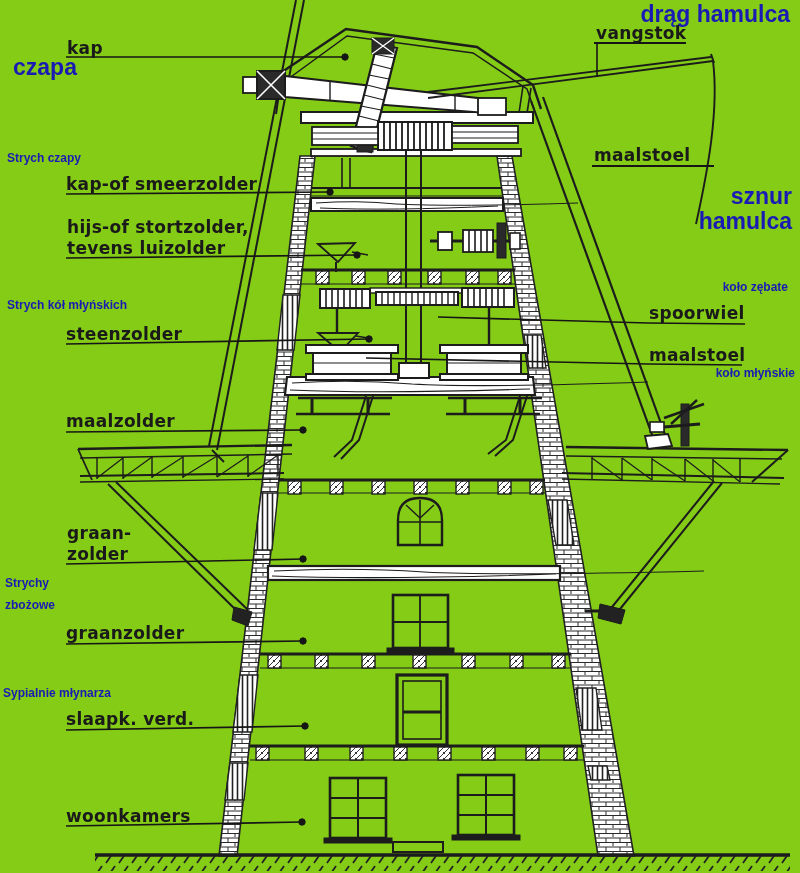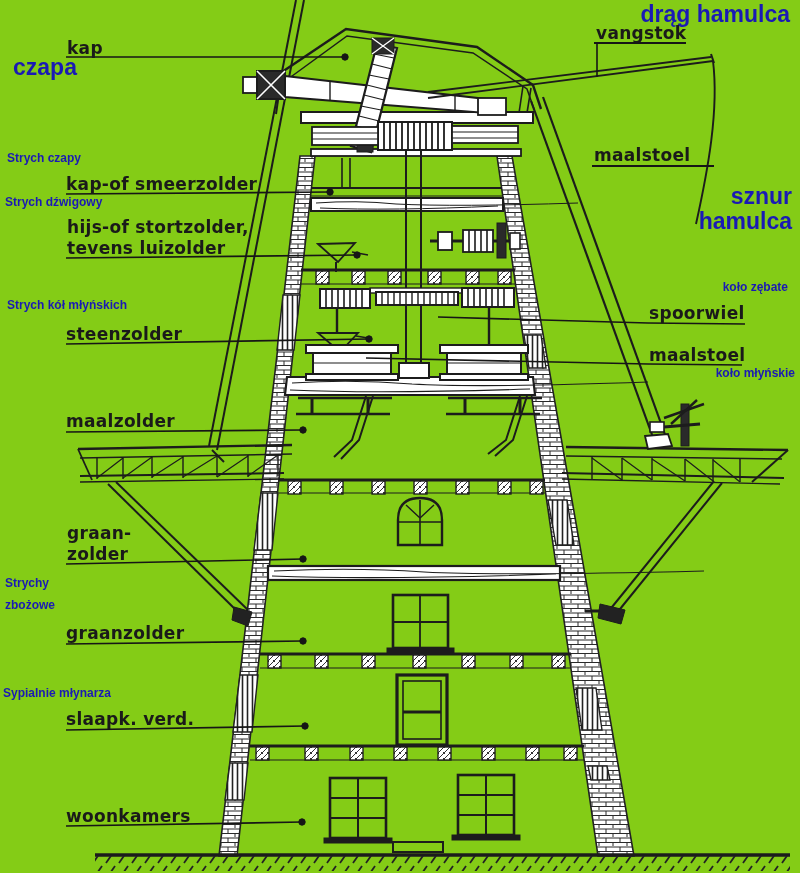--- a/index.html
+++ b/index.html
@@ -334,21 +334,20 @@
 
 <div class="lbl pl pl-lg" style="top:2px;right:10px;">drąg hamulca</div>
 <div class="lbl nl" style="top:25px;left:596px;">vangstok</div>
 <div class="lbl nl" style="top:40px;left:67px;">kap</div>
 <div class="lbl pl pl-lg" style="top:55px;left:13px;">czapa</div>
 <div class="lbl nl" style="top:147px;left:594px;">maalstoel</div>
 <div class="lbl pl" style="top:152px;left:7px;">Strych czapy</div>
 <div class="lbl nl" style="top:176px;left:66px;">kap-of smeerzolder</div>
 <div class="lbl pl pl-lg right" style="top:184px;right:8px;">sznur</div>
 <div class="lbl pl pl-lg right" style="top:209px;right:8px;">hamulca</div>
-<div class="lbl pl" style="top:196px;left:5px;">Strych dźwigowy</div>
 <div class="lbl nl" style="top:219px;left:67px;">hijs-of stortzolder,</div>
 <div class="lbl nl" style="top:240px;left:67px;">tevens luizolder</div>
 <div class="lbl pl" style="top:281px;right:12px;">koło zębate</div>
 <div class="lbl pl" style="top:299px;left:7px;">Strych kół młyńskich</div>
 <div class="lbl nl" style="top:305px;left:649px;">spoorwiel</div>
 <div class="lbl nl" style="top:326px;left:66px;">steenzolder</div>
 <div class="lbl nl" style="top:347px;left:649px;">maalstoel</div>
 <div class="lbl pl" style="top:367px;right:5px;">koło młyńskie</div>
 <div class="lbl nl" style="top:413px;left:66px;">maalzolder</div>
 <div class="lbl nl" style="top:525px;left:67px;">graan-</div>

